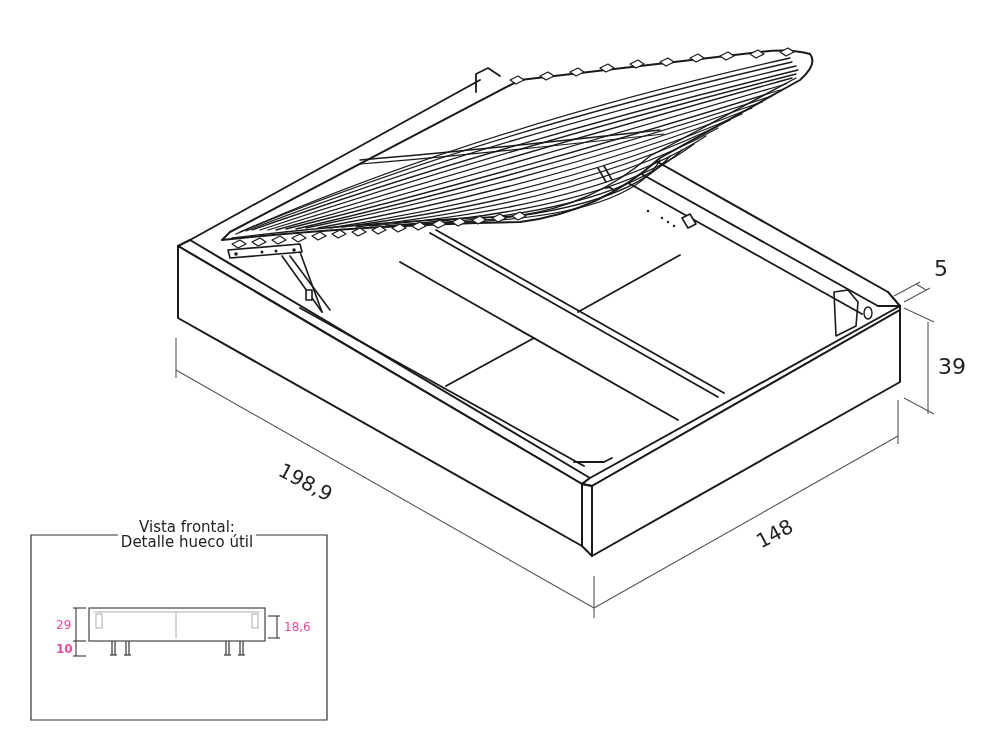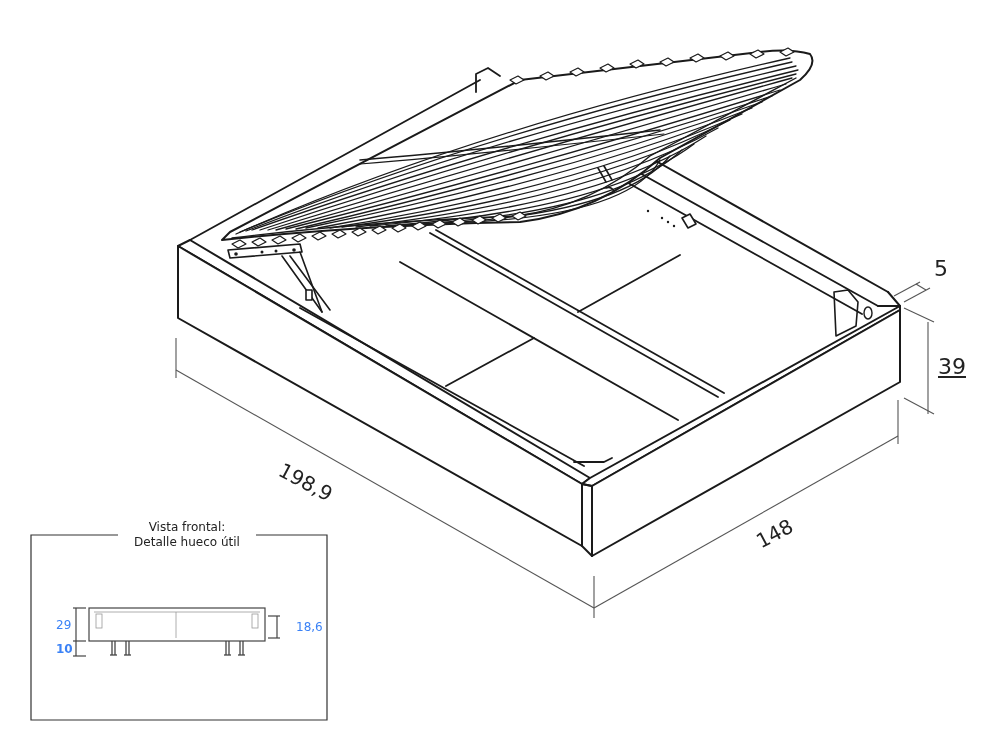--- a/index.html
+++ b/index.html
@@ -3,28 +3,28 @@
 <meta charset="utf-8">
 <style>
   html, body { margin: 0; padding: 0; background: #ffffff; }
   body { width: 1000px; height: 750px; position: relative; overflow: hidden;
          font-family: "DejaVu Sans", sans-serif; }
   #drawing { position: absolute; left: 0; top: 0; width: 1000px; height: 750px; }
   .dim-label { position: absolute; font-family: "DejaVu Sans", sans-serif; color: #222;
                white-space: nowrap; }
   #dim-length { left: 286px; top: 458px; font-size: 20px; transform: rotate(28deg); transform-origin: left top; }
   #dim-width  { left: 752px; top: 532px; font-size: 20px; transform: rotate(-28deg); transform-origin: left top; }
-  #dim-height { left: 938px; top: 354px; font-size: 22px; text-decoration: underline; }
+  #dim-height { left: 938px; top: 354px; font-size: 22px; }
   #dim-rim    { left: 934px; top: 256px; font-size: 22px; }
   #inset-title { position: absolute; left: 118px; top: 520px; width: 138px; text-align: center;
-                 font-size: 12px; line-height: 15px; color: #222; background: #fff; }
-  .inset-dim { position: absolute; font-size: 12px; color: #3b82f6; }
+                 font-size: 15px; line-height: 15px; color: #222; background: #fff; }
+  .inset-dim { position: absolute; font-size: 12px; color: #ec4899; }
   #inset-29 { left: 56px; top: 618px; }
   #inset-10 { left: 56px; top: 642px; font-weight: bold; }
-  #inset-186 { left: 296px; top: 620px; }
+  #inset-186 { left: 284px; top: 620px; }
 </style>
 </head>
 <body>
 
 <svg id="drawing" viewBox="0 0 1000 750" xmlns="http://www.w3.org/2000/svg">
   <g fill="none" stroke="#1a1a1a" stroke-width="2" stroke-linejoin="round" stroke-linecap="round">
 
     <g>
       <polygon points="178,246 190,240 590,478 582,484" fill="#fff"></polygon>
       <polygon points="178,246 582,484 582,546 178,318" fill="#fff"></polygon>

